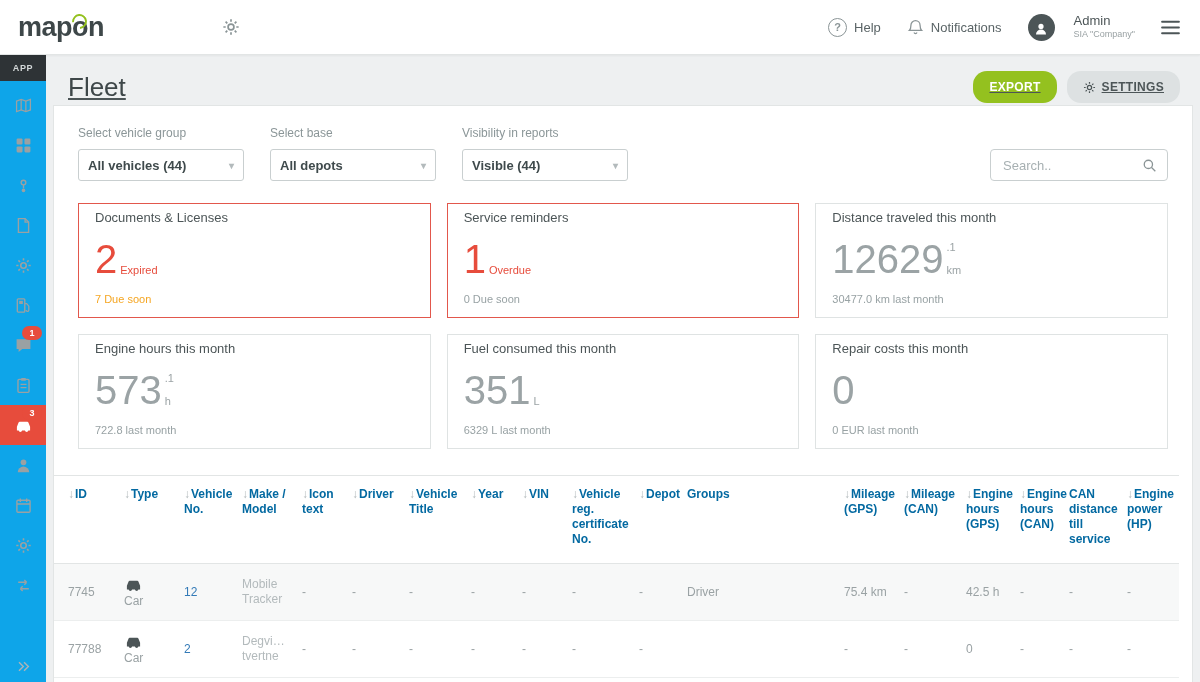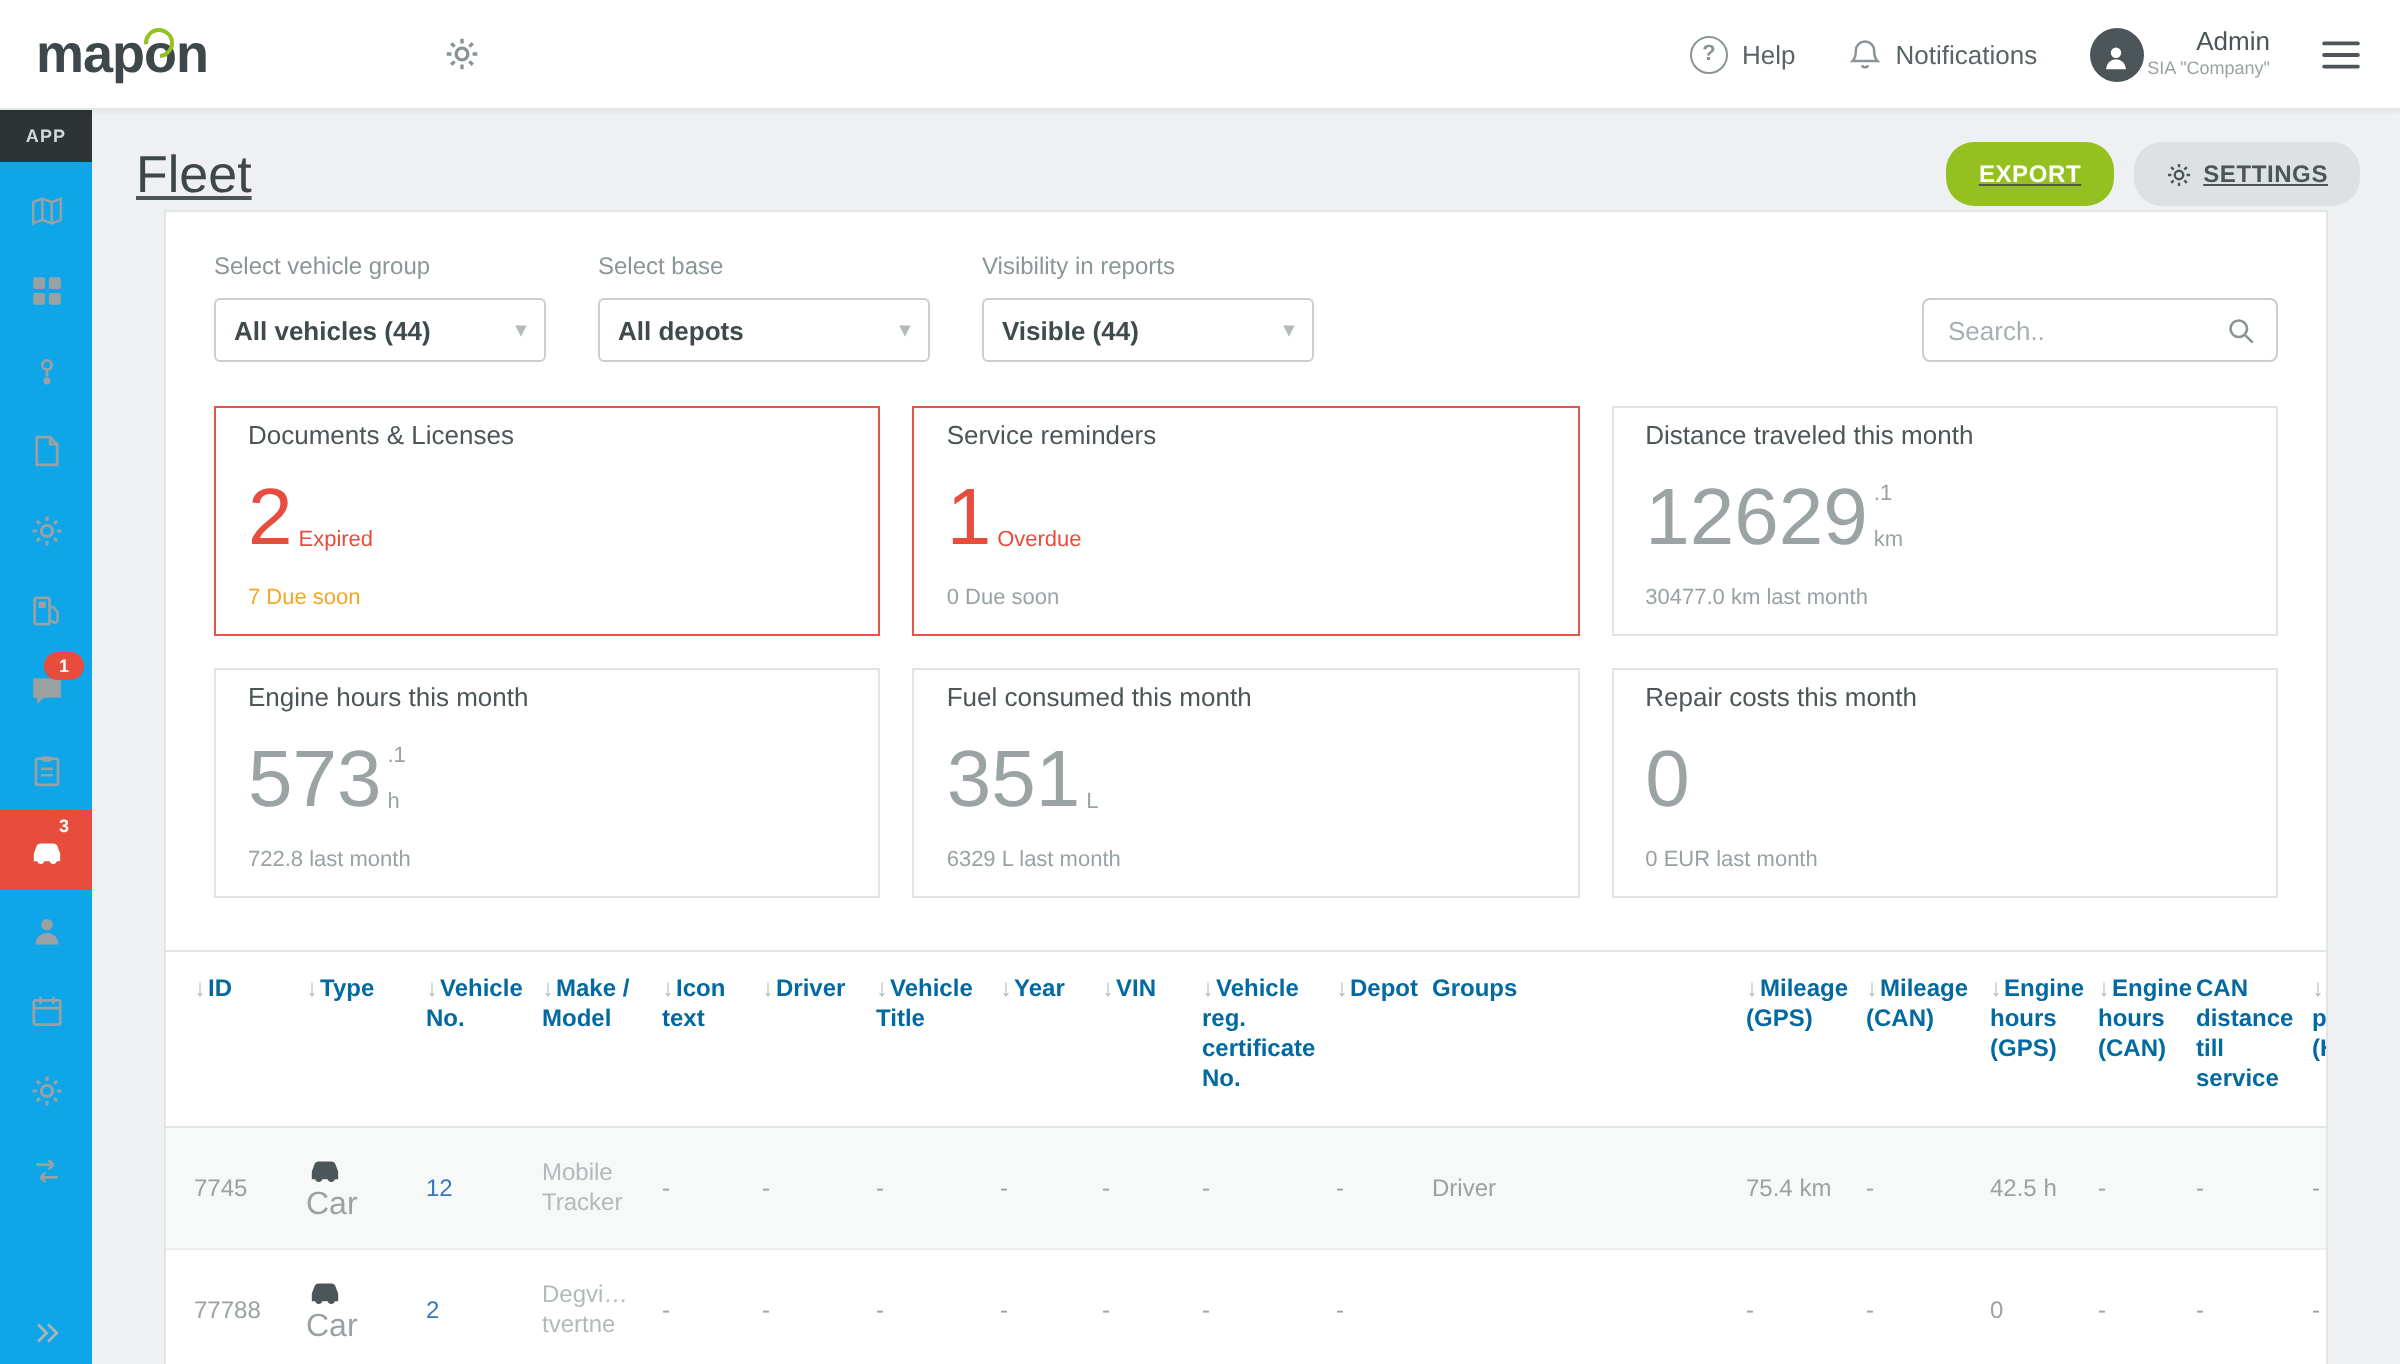--- a/index.html
+++ b/index.html
@@ -15,21 +15,21 @@
   .logo-o::after{content:"";position:absolute;top:2px;left:0;width:11px;height:11px;border:2.4px solid #94c11f;
        border-left-color:transparent;border-radius:50%;transform:rotate(-50deg);}
   .hdr-gear{margin-left:118px;width:18px;height:18px;color:#8a9496;cursor:pointer;}
   .hdr-gear svg{width:18px;height:18px;}
   .hdr-right{margin-left:auto;display:flex;align-items:center;gap:26px;}
   .hdr-item{display:flex;align-items:center;gap:7px;font-size:13px;color:#5a6466;cursor:pointer;}
   .help-circle{width:17px;height:17px;border:1.5px solid #8a9496;border-radius:50%;font-size:11px;font-weight:bold;
        color:#8a9496;display:flex;align-items:center;justify-content:center;}
   .hdr-item .ic{width:17px;height:17px;color:#8a9496;}
   .hdr-item .ic svg{width:17px;height:17px;}
-  .hdr-user{display:flex;align-items:center;gap:2px;cursor:pointer;text-align:right;}
+  .hdr-user{display:flex;align-items:center;gap:19px;cursor:pointer;}
   .avatar{width:27px;height:27px;border-radius:50%;background:#4c5557;color:#fff;display:flex;align-items:center;justify-content:center;overflow:hidden;}
   .avatar svg{width:16px;height:16px;margin-top:3px;}
   .user-text{line-height:1.15;}
   .user-name{font-size:13px;color:#4c5557;}
   .user-company{font-size:9px;color:#9aa2a4;}
   .hamburger{width:19px;height:15px;color:#4c5557;cursor:pointer;}
   .hamburger svg{width:19px;height:15px;}
 
   
   .shell{flex:1;display:flex;min-height:0;}
@@ -49,21 +49,21 @@
   .content{flex:1;min-width:0;display:flex;flex-direction:column;overflow:hidden;}
   .page-head{display:flex;align-items:center;padding:16px 20px 2px 22px;flex-shrink:0;text-decoration:underline;}
   h1{font-size:26px;font-weight:400;color:#3e4749;margin:0;}
   .actions{margin-left:auto;display:flex;gap:10px;}
   .btn{border:none;border-radius:14px;font-size:12px;font-weight:bold;font-family:inherit;cursor:pointer;
        padding:9px 16px;letter-spacing:.3px;display:flex;align-items:center;gap:6px;}
   .btn-export{background:#94c11f;color:#fff;}
   .btn-settings{background:#dde1e2;color:#4c5557;justify-content:center;}
   .btn-settings .bic, .btn-settings .bic svg{width:13px;height:13px;display:block;}
 
-  .panel{background:#fff;margin:0 36px;border:1px solid #e2e5e5;border-bottom:none;flex:1;overflow:hidden;}
+  .panel{background:#fff;margin:0 7px;border:1px solid #e2e5e5;border-bottom:none;flex:1;overflow:hidden;}
 
   
   .filters{display:flex;align-items:flex-end;gap:26px;padding:20px 24px 4px;}
   .filter label{display:block;font-size:12px;color:#8b9698;margin-bottom:9px;}
   .select{width:166px;height:32px;border:1px solid #c9cfd0;border-radius:3px;background:#fff;display:flex;
        align-items:center;justify-content:space-between;padding:0 9px;font-size:13px;font-weight:bold;color:#3f4a4c;cursor:pointer;box-sizing:border-box;}
   .caret{color:#b3babc;font-size:10px;}
   .caret::after{content:"\25BE";}
   .search{margin-left:auto;width:178px;height:32px;border:1px solid #c9cfd0;border-radius:4px;display:flex;
        align-items:center;padding:0 10px;box-sizing:border-box;background:#fff;}
@@ -93,21 +93,21 @@
   thead th:first-child{padding-left:14px;}
   .sort{color:#b3babc;font-weight:normal;margin-right:1px;}
   .sort::after{content:"\2193";}
   tbody td{font-size:12px;color:#9aa2a4;padding:12px 8px;border-bottom:1px solid #eceeee;vertical-align:middle;overflow:hidden;white-space:nowrap;text-overflow:ellipsis;}
   tbody td:first-child{padding-left:14px;}
   tbody tr:nth-child(odd){background:#f7f8f8;}
   td.link{color:#337ab7;cursor:pointer;}
   td.model{color:#b3babc;white-space:normal;line-height:1.25;}
   td.type-cell{white-space:normal;}
   .type-ic,.type-ic svg{width:19px;height:17px;color:#4c5557;display:block;}
-  .type-label{display:block;font-size:16px;color:#9aa2a4;margin-top:1px;}
+  .type-label{display:block;font-size:12px;color:#9aa2a4;margin-top:1px;}
 </style>
 </head>
 <body>
 
 <div class="app">
 
   <header class="top">
     <div class="logo">
       <span>map</span>
         <span class="logo-o">o</span>

